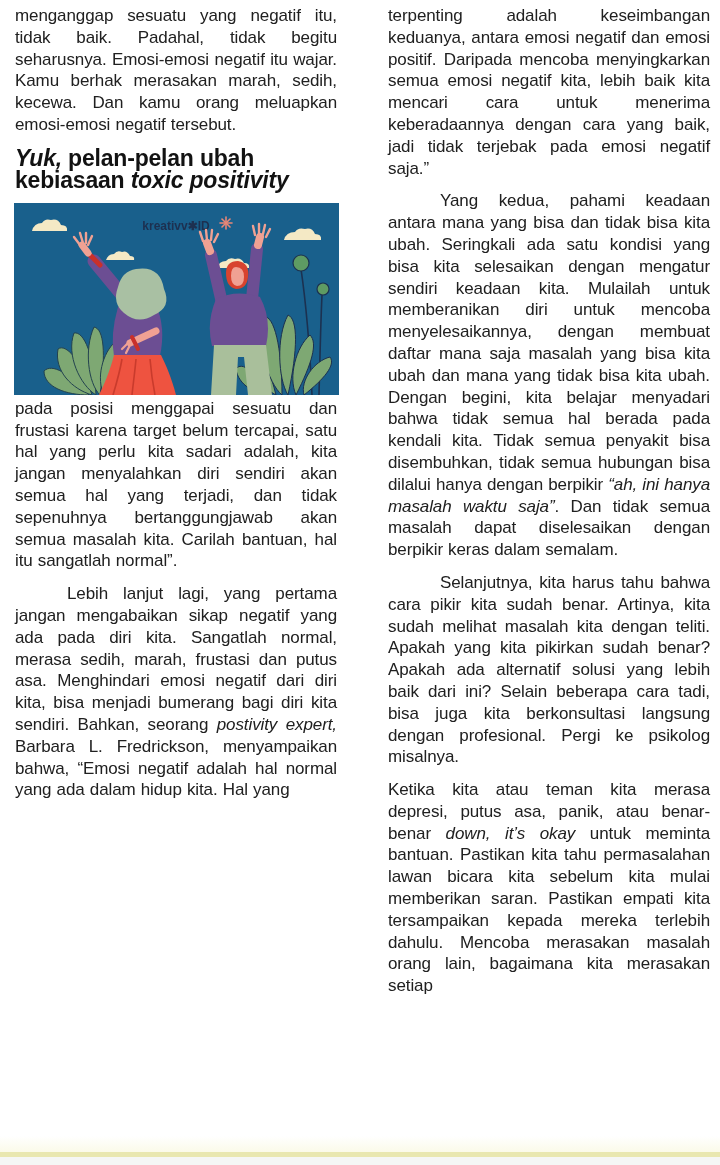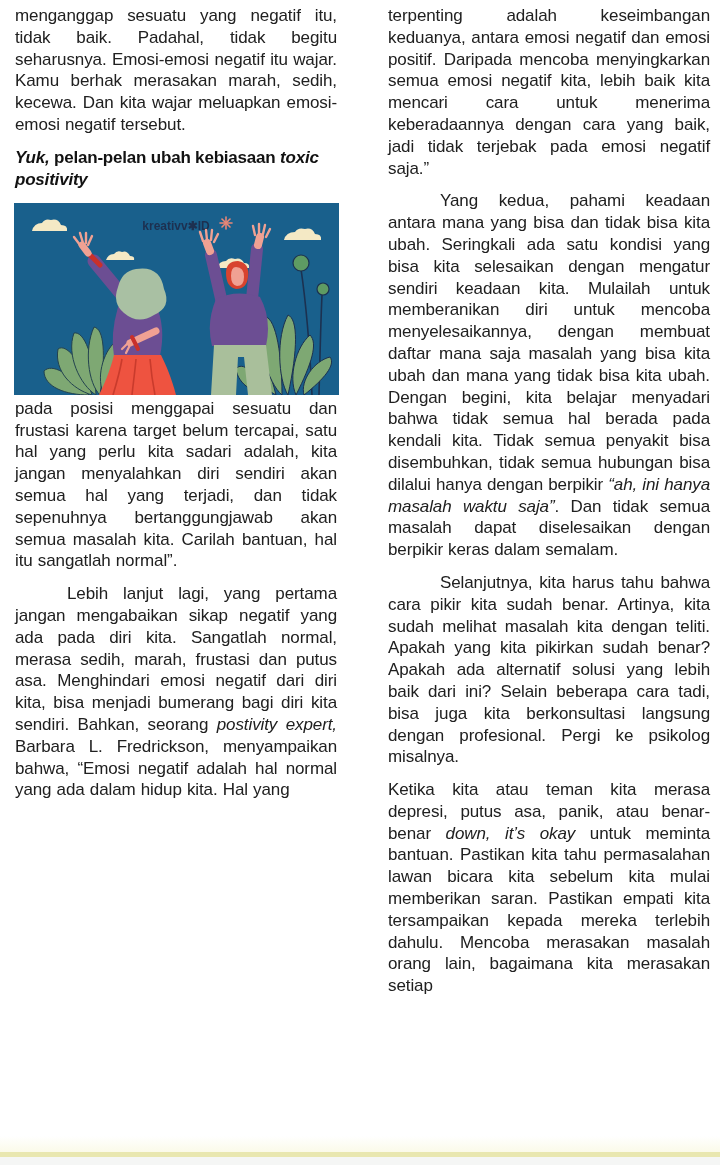--- a/index.html
+++ b/index.html
@@ -13,40 +13,40 @@
   .columns{position:absolute;top:5px;left:15px;display:flex;gap:51px;}
   .col{width:322px;}
   p.body{
     font-size:17px;line-height:21.8px;
     text-align:justify;color:#202020;
     margin:0 0 11px 0;letter-spacing:-0.1px;
     word-spacing:0.5px;
   }
   p.indent{text-indent:52px;}
   h2.heading{
-    font-size:17px;line-height:22px;font-weight:700;
+    font-size:23px;line-height:22px;font-weight:700;
     color:#121212;margin:7px 0 12px 0;letter-spacing:-0.2px;
   }
   .italic{font-style:italic;}
   .bold{font-weight:700;}
   .bold-italic{font-weight:700;font-style:italic;}
   .ill-wrap{width:325px;height:192px;margin:8px 0 3px -1px;line-height:0;}
   .ill-wrap svg{display:block;}
   .page-edge-glow{position:absolute;left:0;bottom:13px;width:720px;height:16px;
     background:linear-gradient(#ffffff,#fbfae9);}
   .page-edge-line{position:absolute;left:0;bottom:8px;width:720px;height:5px;background:#e9e7b0;}
   .page-edge-below{position:absolute;left:0;bottom:0;width:720px;height:8px;background:#f5f6f5;}
 </style>
 </head>
 <body>
 
 <div class="page">
   <div class="columns">
     <div class="col">
-        <p class="body"><span>menganggap sesuatu yang negatif itu, tidak baik. Padahal, tidak begitu seharusnya. Emosi-emosi negatif itu wajar. Kamu berhak merasakan marah, sedih, kecewa. Dan kita wajar meluapkan emosi-emosi negatif tersebut.</span></p>
+        <p class="body"><span>menganggap sesuatu yang negatif itu, tidak baik. Padahal, tidak begitu seharusnya. Emosi-emosi negatif itu wajar. Kamu berhak merasakan marah, sedih, kecewa. Dan kamu orang meluapkan emosi-emosi negatif tersebut.</span></p>
         <h2 class="heading"><span class="bold-italic">Yuk,</span><span class="bold"> pelan-pelan ubah kebiasaan </span><span class="bold-italic">toxic positivity</span></h2>
   <div class="ill-wrap">
     <svg width="325" height="192" viewBox="0 0 325 192" xmlns="http://www.w3.org/2000/svg">
       <rect width="325" height="192" fill="#19608C"></rect>
 
       <text x="162" y="27" text-anchor="middle" font-family="Liberation Sans, sans-serif" font-size="12" font-weight="bold" fill="#1D3050">kreativv✱ID</text>
 
       <g fill="#F4E9C5">
         <path d="M18,28 Q20,20 28,20 Q31,15 37,17 Q44,15 47,22 Q54,22 53,28 Z"></path>
         <path d="M92,57 Q94,51 100,51 Q103,47 108,49 Q113,47 116,53 Q121,53 120,57 Z"></path>

